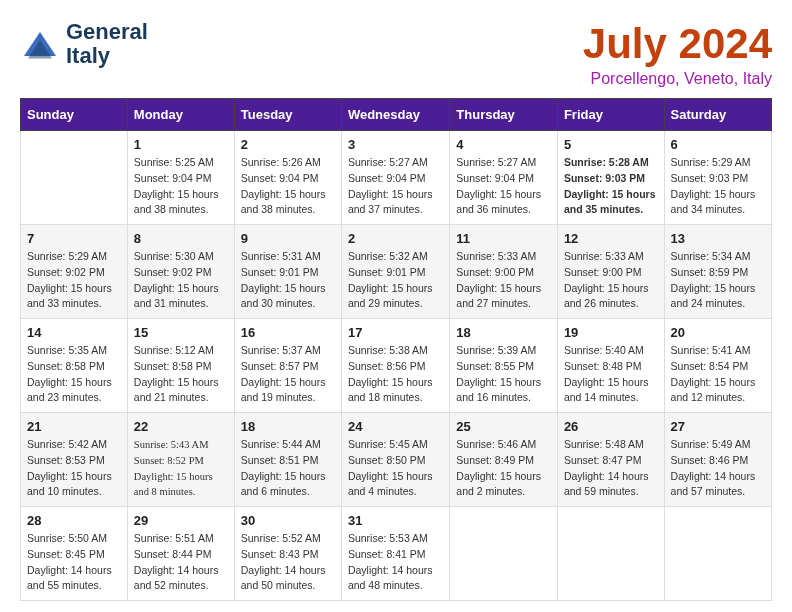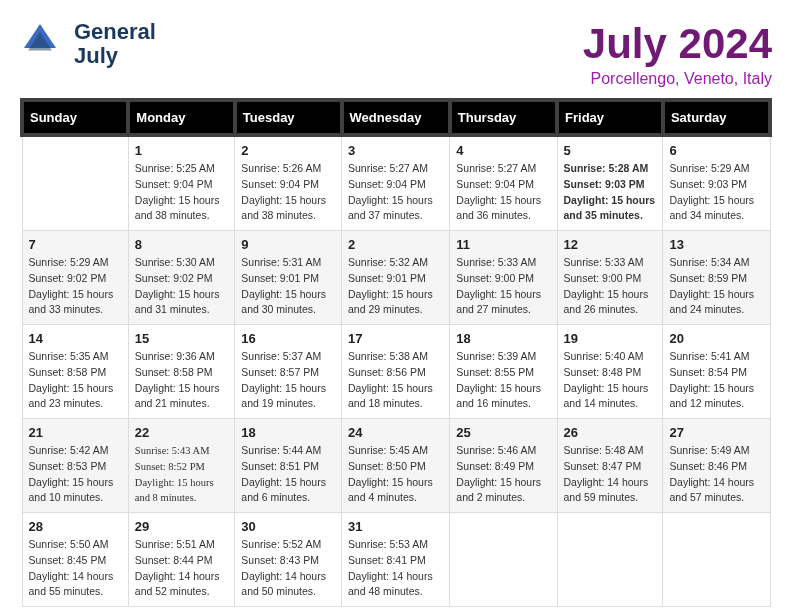--- a/index.html
+++ b/index.html
@@ -11,59 +11,59 @@
       padding: 20px;
     }
     .header-section {
       display: flex;
       justify-content: space-between;
       align-items: flex-start;
       margin-bottom: 10px;
     }
     .logo {
       display: flex;
-      align-items: flex-start;
-      gap: 14px;
+      align-items: flex-end;
+      gap: 6px;
     }
     .logo-text {
       font-size: 22px;
       font-weight: bold;
       color: #1a3a5c;
       line-height: 1.1;
     }
     .logo-icon {
       width: 40px;
       height: 40px;
     }
     .title-section {
       text-align: right;
     }
     .month-title {
       font-size: 42px;
       font-weight: bold;
-      color: #701a75;
+      color: #c2410c;
     }
     .subtitle {
       font-size: 16px;
       color: #a21caf;
       margin-top: 2px;
     }
     table {
       width: 100%;
       border-collapse: collapse;
       font-size: 11px;
     }
     thead th {
-      background-color: #000000;
+      background-color: #4c1d95;
       color: #fff;
       padding: 8px 6px;
       text-align: left;
       font-size: 13px;
       font-weight: bold;
-      border: 4px solid #404040;
+      border: 1px solid #404040;
     }
     tbody td {
       border: 1px solid #ddd;
       padding: 6px;
       vertical-align: top;
       width: 110px;
       min-height: 80px;
     }
     .day-num {
       font-weight: bold;
@@ -91,21 +91,21 @@
 <body>
 
 <div class="header-section">
   <div class="logo">
     <svg class="logo-icon" viewBox="0 0 50 50" xmlns="http://www.w3.org/2000/svg">
       <polygon points="25,5 45,35 5,35" fill="#3a6bbf"></polygon>
       <polygon points="25,15 40,38 10,38" fill="#1a3a5c" opacity="0.5"></polygon>
     </svg>
     <div class="logo-text">
       <div>General</div>
-      <div>July</div>
+      <div>Italy</div>
     </div>
   </div>
   <div class="title-section">
     <div class="month-title">July 2024</div>
     <div class="subtitle">Porcellengo, Veneto, Italy</div>
   </div>
 </div>
 
 <table>
   <thead>
@@ -219,21 +219,21 @@
       <tr>
         <td>
           <span class="day-num">14</span>
           <div class="day-info" style="white-space: pre-line;">Sunrise: 5:35 AM
 Sunset: 8:58 PM
 Daylight: 15 hours
 and 23 minutes.</div>
         </td>
         <td>
           <span class="day-num">15</span>
-          <div class="day-info" style="white-space: pre-line;">Sunrise: 9:36 AM
+          <div class="day-info" style="white-space: pre-line;">Sunrise: 5:12 AM
 Sunset: 8:58 PM
 Daylight: 15 hours
 and 21 minutes.</div>
         </td>
         <td>
           <span class="day-num">16</span>
           <div class="day-info" style="white-space: pre-line;">Sunrise: 5:37 AM
 Sunset: 8:57 PM
 Daylight: 15 hours
 and 19 minutes.</div>

